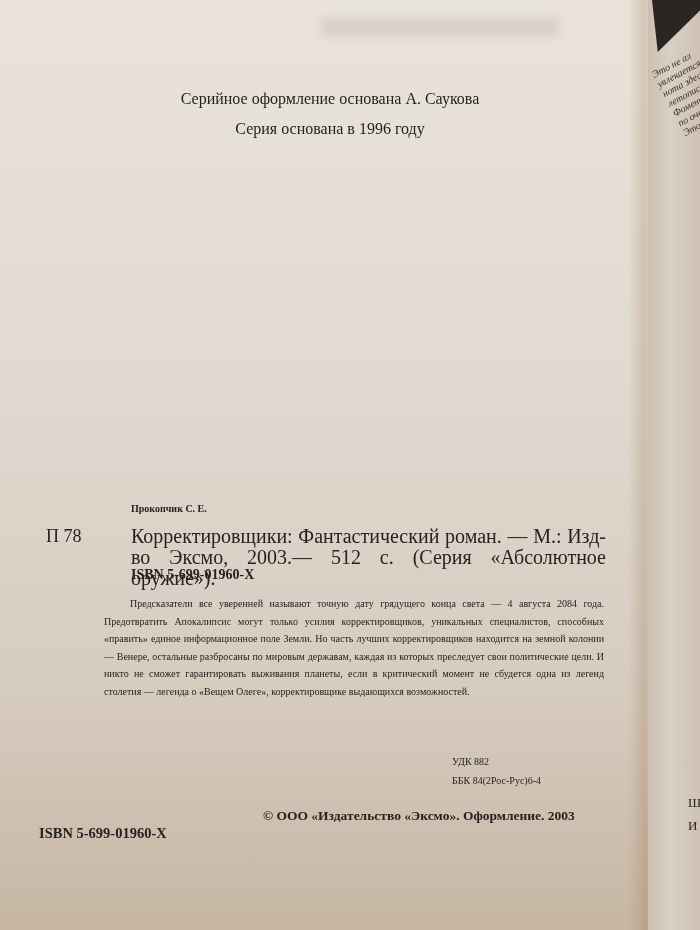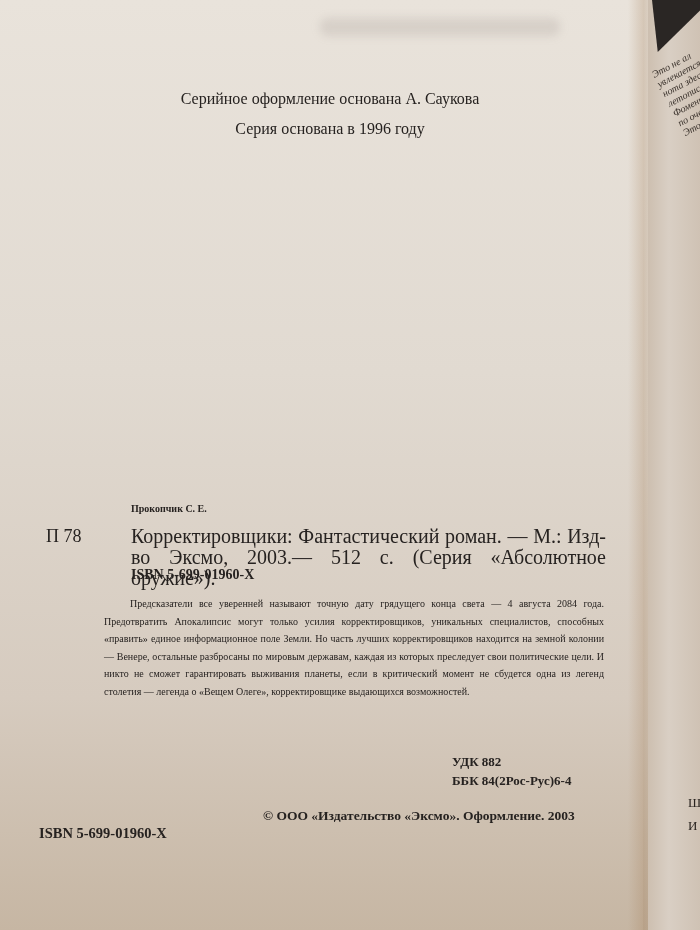--- a/index.html
+++ b/index.html
@@ -49,21 +49,21 @@
   .code { position:absolute; left:46px; top:526px; font-size:18px; }
   .bib {
     position:absolute; left:131px; top:526px; width:475px; font-size:20px; line-height:21px;
     text-align:justify; text-indent:0;
   }
   .isbn-top { position:absolute; left:131px; top:567px; font-size:14px; font-weight:bold; }
   .annot {
     position:absolute; left:104px; top:595px; width:500px;
     font-size:10px; line-height:17.6px; text-align:justify; text-indent:26px;
   }
-  .udk { position:absolute; left:452px; top:752px; font-size:13px; font-weight:bold; line-height:19px; }
+  .udk { position:absolute; left:452px; top:752px; font-size:10px; font-weight:normal; line-height:19px; }
   .copy { position:absolute; left:263px; top:806px; font-size:13.5px; font-weight:bold; line-height:20px; }
   .isbn-bottom { position:absolute; left:39px; top:825px; font-size:14.5px; font-weight:bold; }
 </style>
 </head>
 <body>
 
 <div class="page"></div>
 <div class="gutter"></div>
 <div class="right-page"></div>
 <div class="right-photo"></div>

